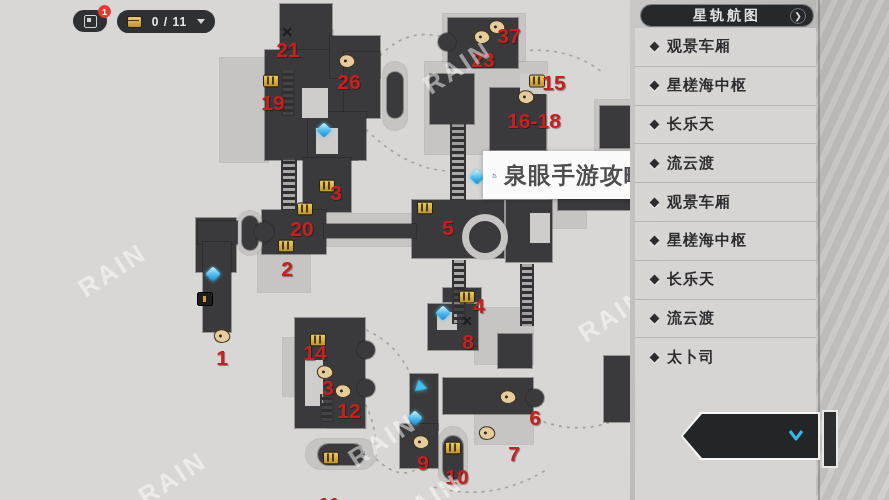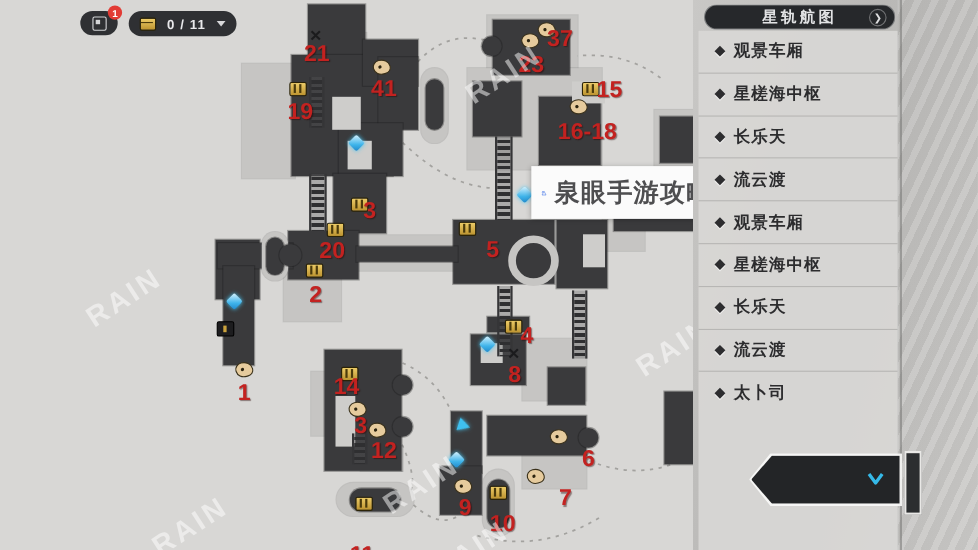--- a/index.html
+++ b/index.html
@@ -198,21 +198,21 @@
       <span class="mk m-num" style="left: 457px; top: 476px;">10</span>
       <span class="mk m-num" style="left: 329px; top: 504px;">11</span>
       <span class="mk m-num" style="left: 349px; top: 410px;">12</span>
       <span class="mk m-num" style="left: 328px; top: 387px;">3</span>
       <span class="mk m-num" style="left: 315px; top: 352px;">14</span>
       <span class="mk m-num" style="left: 554px; top: 82px;">15</span>
       <span class="mk m-num" style="left: 534px; top: 120px;">16-18</span>
       <span class="mk m-num" style="left: 273px; top: 102px;">19</span>
       <span class="mk m-num" style="left: 302px; top: 228px;">20</span>
       <span class="mk m-num" style="left: 288px; top: 49px;">21</span>
-      <span class="mk m-num" style="left: 349px; top: 81px;">41</span>
+      <span class="mk m-num" style="left: 349px; top: 81px;">26</span>
       <span class="mk m-num" style="left: 483px; top: 59px;">23</span>
       <span class="mk m-num" style="left: 509px; top: 35px;">37</span>
     </div>
 
   <div id="rain-layer">
       <span class="rain" style="left: 75px; top: 255px;">RAIN</span>
       <span class="rain" style="left: 345px; top: 425px;">RAIN</span>
       <span class="rain" style="left: 575px; top: 300px;">RAIN</span>
       <span class="rain" style="left: 420px; top: 52px;">RAIN</span>
       <span class="rain" style="left: 135px; top: 463px;">RAIN</span>

